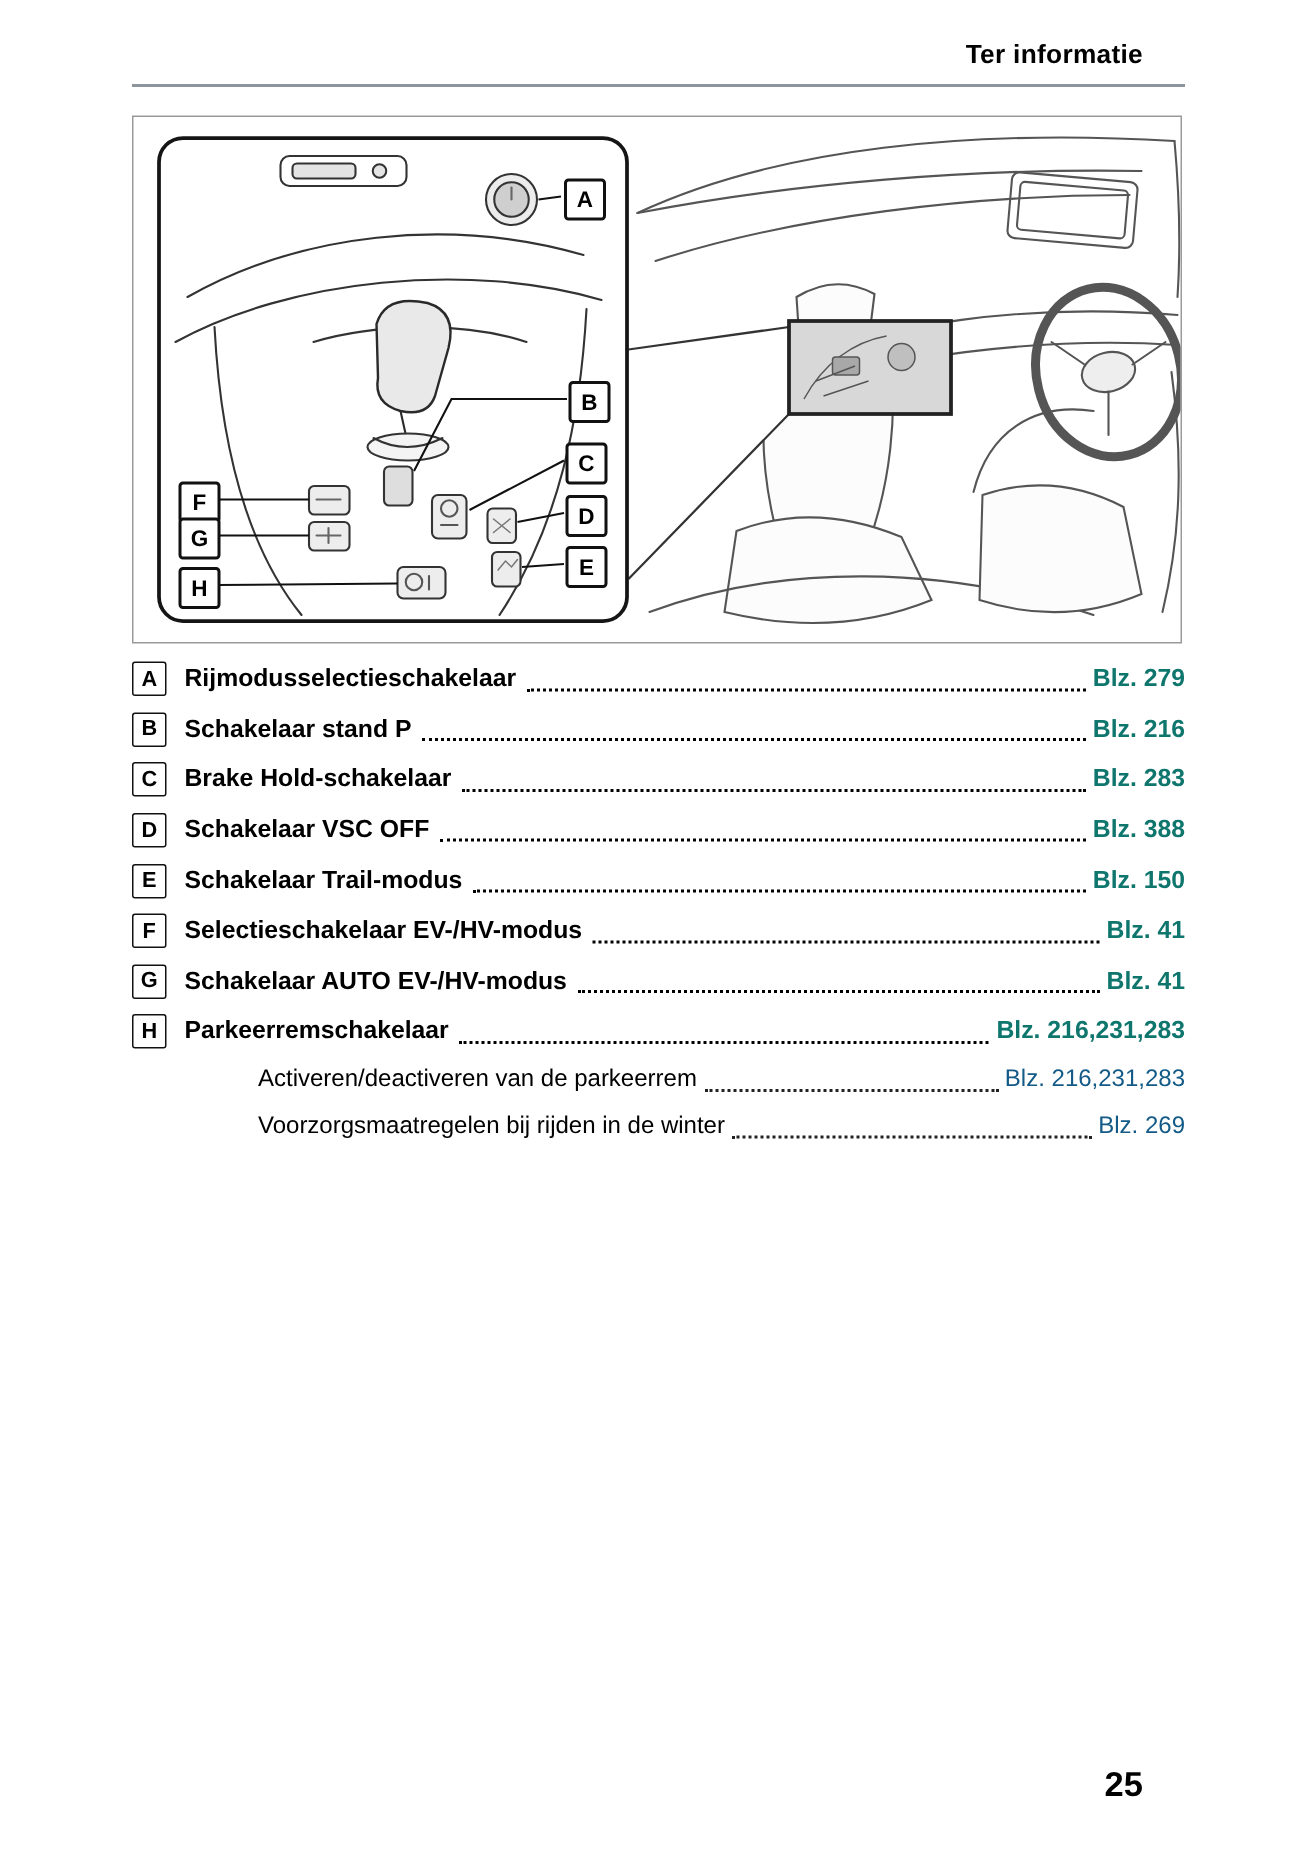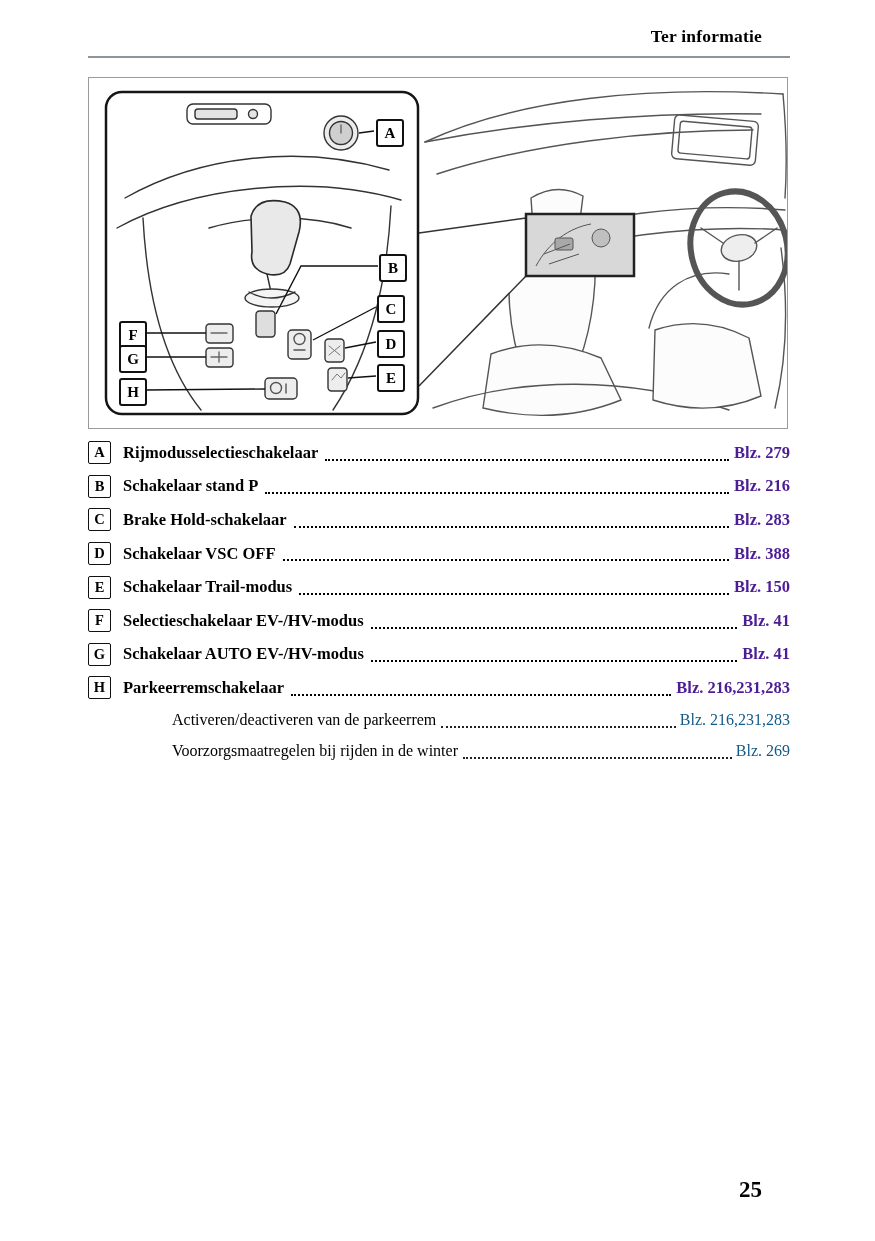--- a/index.html
+++ b/index.html
@@ -1,17 +1,17 @@
 <!DOCTYPE html>
 <html><head>
 <meta charset="utf-8">
 <style>
   html,body{margin:0;padding:0;background:#ffffff;}
   .page{position:relative;width:847px;height:1241px;background:#fff;
-        font-family:Liberation Serif, serif;color:#000;overflow:hidden;}
+        font-family:Liberation Sans, sans-serif;color:#000;overflow:hidden;}
 
   
   .header-title{position:absolute;top:26px;right:85px;font-weight:bold;font-size:17.5px;letter-spacing:.2px;}
   .header-rule{position:absolute;top:56px;left:88px;width:702px;height:2px;background:#8d949c;}
 
   
   .figure{position:absolute;top:77px;left:88px;width:700px;height:352px;margin:0;
           border:1px solid #9a9a9a;background:#fff;box-sizing:border-box;}
   .figure svg{display:block;}
   .callout{position:absolute;width:24px;height:24px;border:2px solid #111;border-radius:3px;
@@ -19,21 +19,21 @@
            display:flex;align-items:center;justify-content:center;line-height:1;}
 
   
   .index{position:absolute;top:436px;left:88px;width:702px;}
   .row{display:flex;align-items:center;height:33.6px;}
   .letterbox{flex:0 0 auto;width:21px;height:21px;border:1.6px solid #111;border-radius:2px;
              display:flex;align-items:center;justify-content:center;
              font-weight:bold;font-size:14.5px;margin-right:12px;background:#fff;}
   .row .label{font-weight:bold;font-size:16.5px;white-space:nowrap;}
   .leader{flex:1 1 auto;align-self:flex-end;margin:0 5px 9px 7px;border-bottom:2.5px dotted #000;min-width:20px;}
-  .pageref{font-weight:bold;font-size:16.5px;color:#4c1d95;white-space:nowrap;}
+  .pageref{font-weight:bold;font-size:16.5px;color:#0f766e;white-space:nowrap;}
   .subrow{display:flex;align-items:center;height:31px;padding-left:36px;}
   .subrow .label{font-weight:normal;font-size:16px;white-space:nowrap;margin-left:48px;}
   .subrow .leader{border-bottom:2px dotted #222;margin:0 4px 8px 5px;}
   .subrow .pageref{font-weight:normal;font-size:16px;color:#135a87;}
 
   
   .page-number{position:absolute;right:85px;bottom:38px;font-weight:bold;font-size:23px;}
 </style>
 </head>
 <body>

